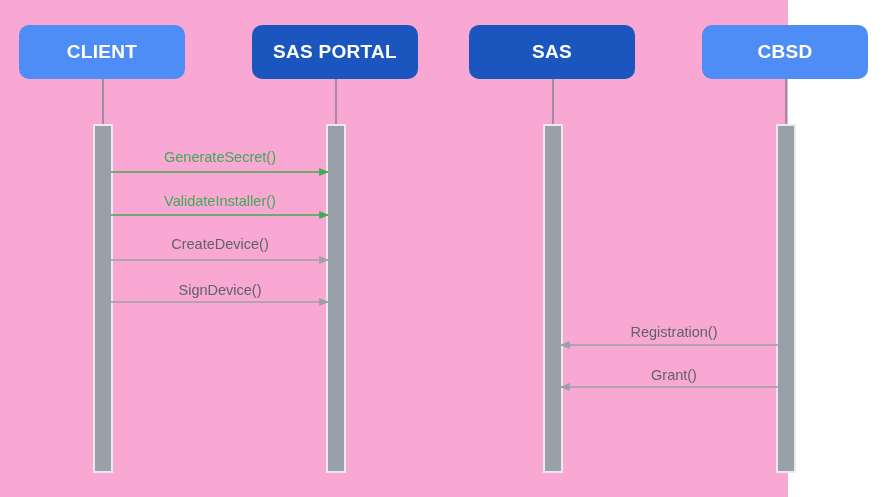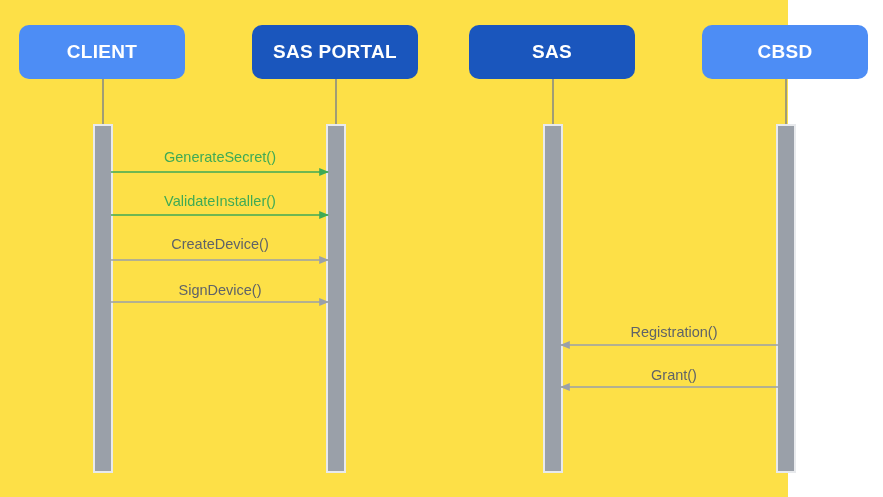--- a/index.html
+++ b/index.html
@@ -12,21 +12,21 @@
     width: 883px;
     height: 497px;
     overflow: hidden;
     font-family: "Liberation Sans", sans-serif;
     -webkit-font-smoothing: antialiased;
   }
   #diagram-root {
     position: relative;
     width: 788px;
     height: 497px;
-    background: #fde047;
+    background: #f9a8d4;
   }
   #diagram-svg {
     position: absolute;
     top: 0;
     left: 0;
     width: 883px;
     height: 497px;
     display: block;
   }
   .actor-label {

